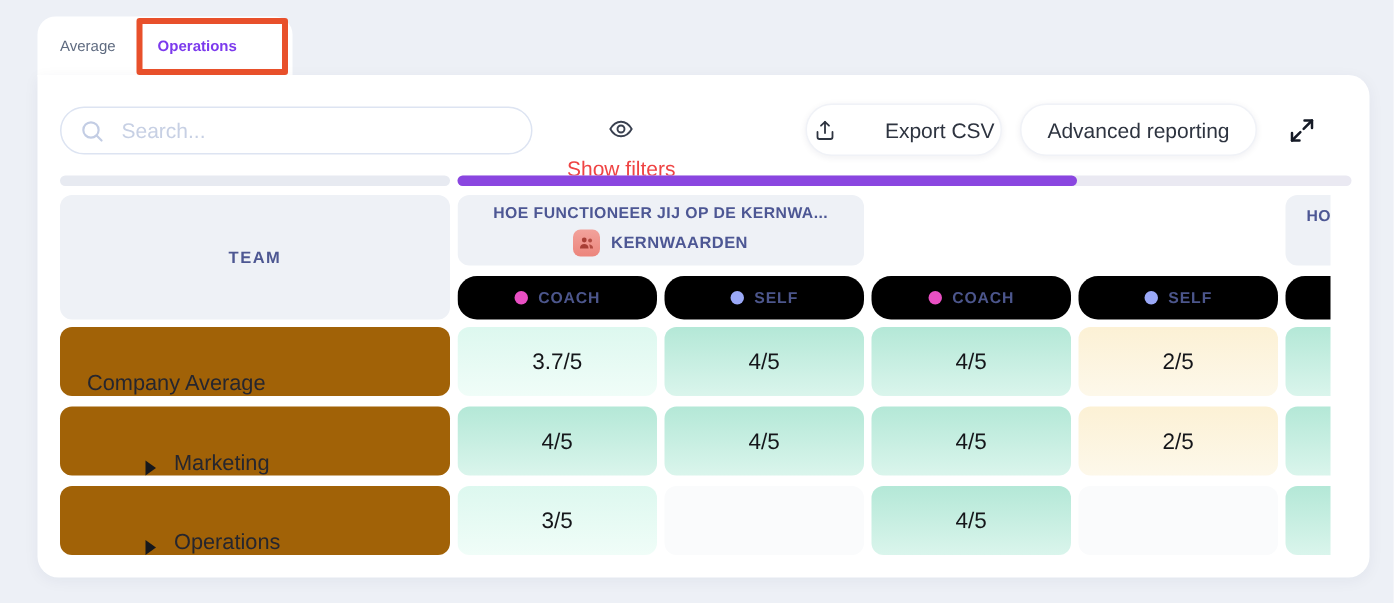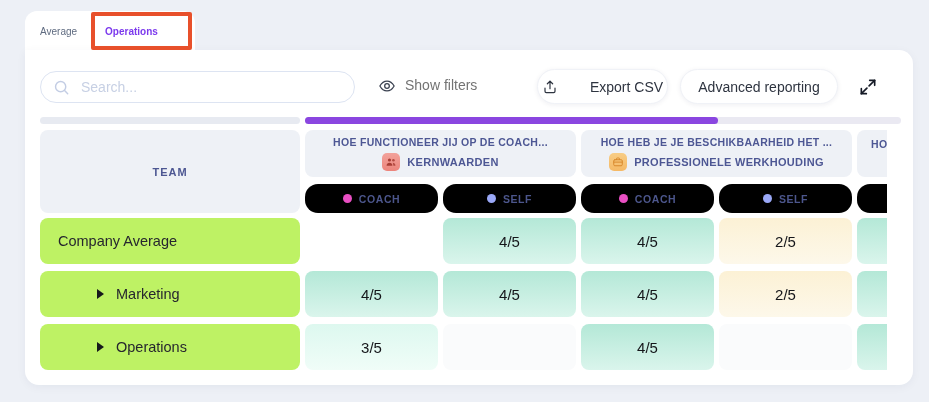--- a/index.html
+++ b/index.html
@@ -35,22 +35,22 @@
     position:absolute;left:15px;top:21px;width:315px;height:32px;
     border:1px solid #dde4f2;border-radius:16px;box-sizing:border-box;
     display:flex;align-items:center;padding:0 12px;gap:9px;background:#fff;
   }
   .search-box input{
     border:none;outline:none;flex:1;font-size:14px;color:#44506e;background:transparent;
     font-family:"Liberation Sans", sans-serif;
   }
   .search-box input::placeholder{color:#c7d0e4;}
   .show-filters{
-    position:absolute;left:353px;top:27px;display:flex;align-items:flex-start;gap:9px;
-    font-size:14px;color:#737373;cursor:pointer;
+    position:absolute;left:353px;top:27px;display:flex;align-items:center;gap:9px;
+    font-size:14px;color:#ef4444;cursor:pointer;flex-direction:column;
   }
   .pill-btn{
     position:absolute;top:19px;height:35px;background:#fff;border:1px solid #f0f2f7;
     border-radius:18px;box-shadow:0 1px 5px rgba(25,35,70,.07);
     display:flex;align-items:center;justify-content:center;gap:9px;
     font-size:14px;color:#2e3440;cursor:pointer;box-sizing:border-box;
   }
   .btn-export{left:512px;width:131px;gap:32px;}
   .btn-advanced{left:655px;width:158px;align-items:center;}
   .expand-btn{position:absolute;left:831px;top:25px;width:24px;height:24px;cursor:pointer;
@@ -62,22 +62,22 @@
   .hbar-thumb{position:absolute;left:0;top:0;width:413px;height:7px;background:#8a46e0;border-radius:4px;}
 
   
   .cell{box-sizing:border-box;border-radius:8px;position:absolute;}
   .team-header{
     left:15px;top:80px;width:260px;height:83px;background:#eef1f6;
     display:flex;align-items:center;justify-content:center;
     font-size:11px;font-weight:bold;letter-spacing:1px;color:#4d5792;
   }
   .row-label{
-    left:15px;width:260px;height:46px;background:#bef264;
-    display:flex;align-items:center;font-size:14.5px;color:#26262e;
+    left:15px;width:260px;height:46px;background:#a16207;
+    display:flex;align-items:flex-end;font-size:14.5px;color:#26262e;
   }
   .row-label.top-level{padding-left:18px;}
   .row-label.child{padding-left:57px;gap:12px;}
   .caret{width:0;height:0;border-left:7px solid #17181c;border-top:5px solid transparent;border-bottom:5px solid transparent;display:inline-block;cursor:pointer;}
 
   
   .viewport{position:absolute;left:280px;top:80px;width:582px;height:240px;overflow:hidden;}
   .q-header{
     top:0;height:47px;background:#eef1f6;
     display:flex;flex-direction:column;align-items:center;justify-content:center;gap:5px;
@@ -189,47 +189,34 @@
       <span>Marketing</span>
     </div>
     <div class="cell row-label child ly3">
       <span class="caret"></span>
       <span>Operations</span>
     </div>
 
     <div class="viewport">
 
       <div class="cell q-header qx1">
-        <div class="q-title">HOE FUNCTIONEER JIJ OP DE COACH...</div>
+        <div class="q-title">HOE FUNCTIONEER JIJ OP DE KERNWA...</div>
         <div class="q-cat">
           <span class="badge people">
             <svg width="12" height="12" viewBox="0 0 24 24" fill="#a83e35">
                 <circle cx="9" cy="8" r="3.2"></circle>
                 <path d="M3.3 18.5c0-3.1 2.6-5.2 5.7-5.2s5.7 2.1 5.7 5.2v.8H3.3z"></path>
                 <circle cx="16.8" cy="8.6" r="2.6" opacity=".85"></circle>
                 <path d="M15.6 13.6c2.8.3 5.1 2.2 5.1 4.9v.8h-3.9" opacity=".85"></path>
               </svg>
           </span>
           <span>KERNWAARDEN</span>
         </div>
       </div>
 
-      <div class="cell q-header qx2">
-        <div class="q-title">HOE HEB JE JE BESCHIKBAARHEID HET ...</div>
-        <div class="q-cat">
-          <span class="badge case">
-            <svg width="12" height="12" viewBox="0 0 24 24" fill="none" stroke="#d8892d" stroke-width="2" stroke-linecap="round">
-                <rect x="3.5" y="7.5" width="17" height="12" rx="2.2"></rect>
-                <path d="M9 7V5.6A1.6 1.6 0 0 1 10.6 4h2.8A1.6 1.6 0 0 1 15 5.6V7"></path>
-                <path d="M3.5 12.2h17"></path>
-              </svg>
-          </span>
-          <span>PROFESSIONELE WERKHOUDING</span>
-        </div>
-      </div>
 
       <div class="cell q-header partial qx3">
         <div class="q-title">HO</div>
       </div>
 
       <div class="cell sub-header cx1">
         <span class="dot coach"></span>
         <span>COACH</span>
       </div>
       <div class="cell sub-header cx2">
@@ -239,20 +226,21 @@
       <div class="cell sub-header cx3">
         <span class="dot coach"></span>
         <span>COACH</span>
       </div>
       <div class="cell sub-header cx4">
         <span class="dot self"></span>
         <span>SELF</span>
       </div>
       <div class="cell sub-header cx5"></div>
 
+      <div class="cell val-cell cx1 ry1 tone-mint">3.7/5</div>
       <div class="cell val-cell cx2 ry1 tone-teal">4/5</div>
       <div class="cell val-cell cx3 ry1 tone-teal">4/5</div>
       <div class="cell val-cell cx4 ry1 tone-cream">2/5</div>
       <div class="cell val-cell cx5 ry1 tone-teal"></div>
 
       <div class="cell val-cell cx1 ry2 tone-teal">4/5</div>
       <div class="cell val-cell cx2 ry2 tone-teal">4/5</div>
       <div class="cell val-cell cx3 ry2 tone-teal">4/5</div>
       <div class="cell val-cell cx4 ry2 tone-cream">2/5</div>
       <div class="cell val-cell cx5 ry2 tone-teal"></div>

